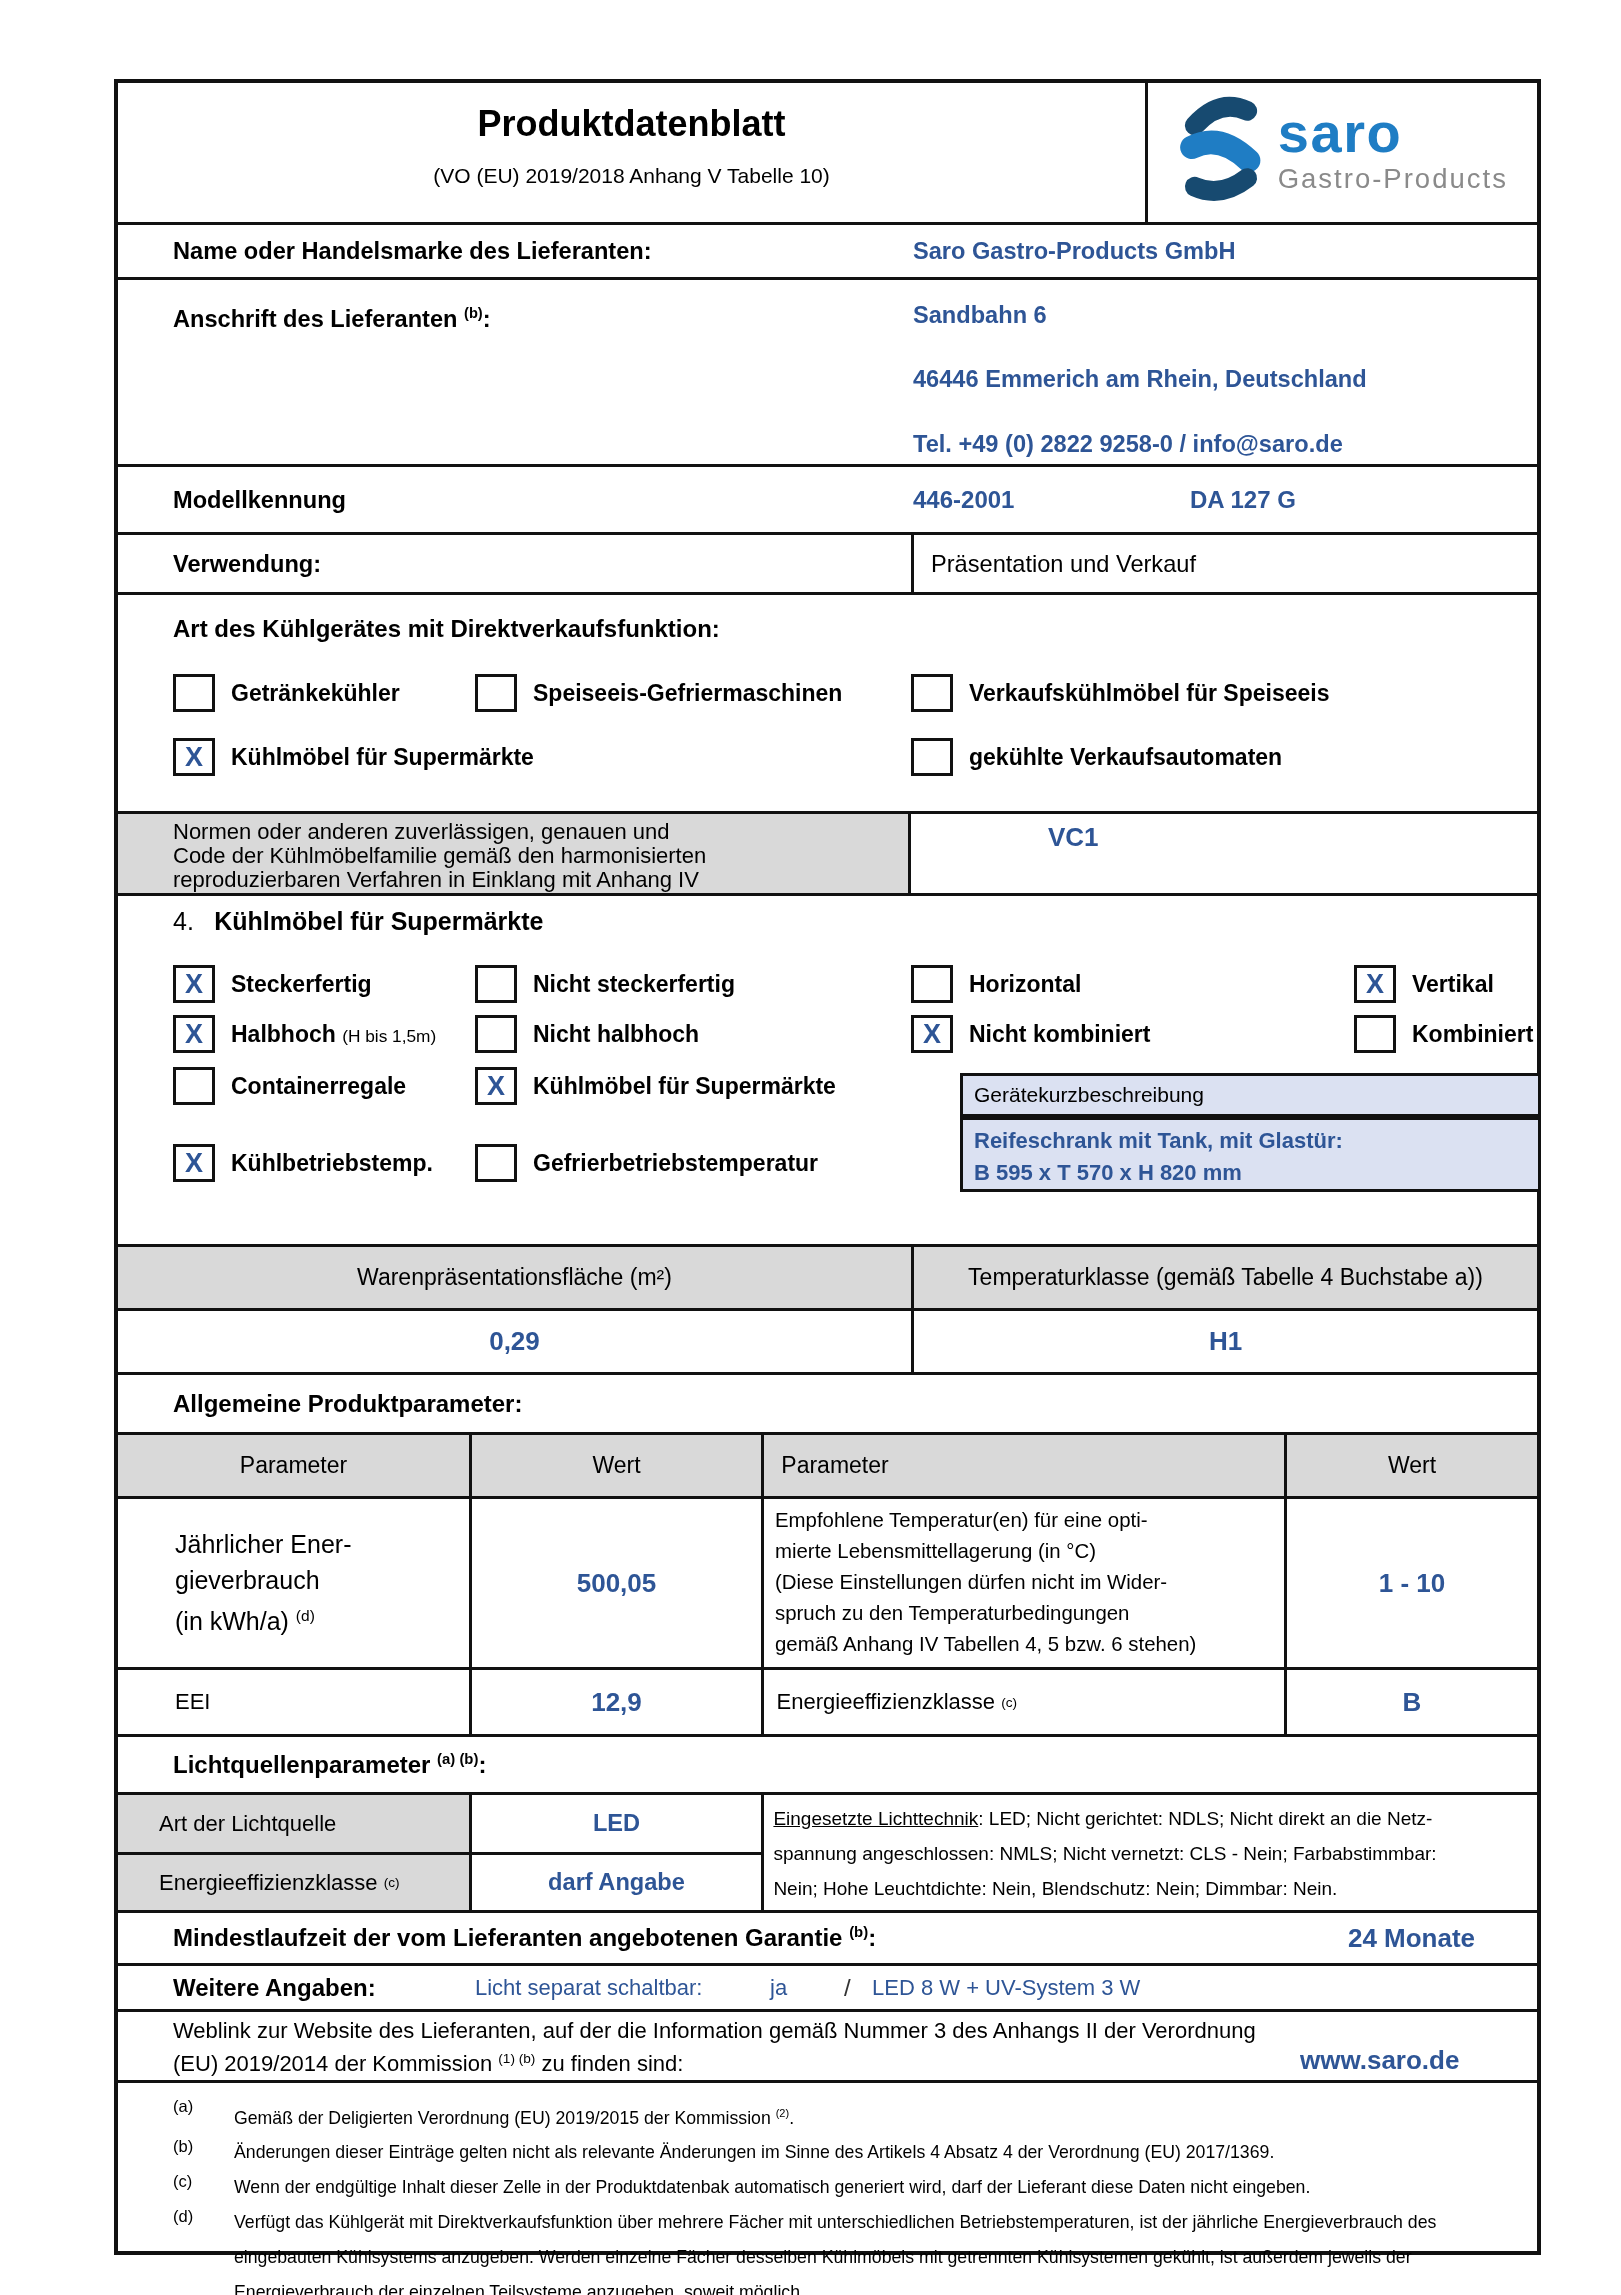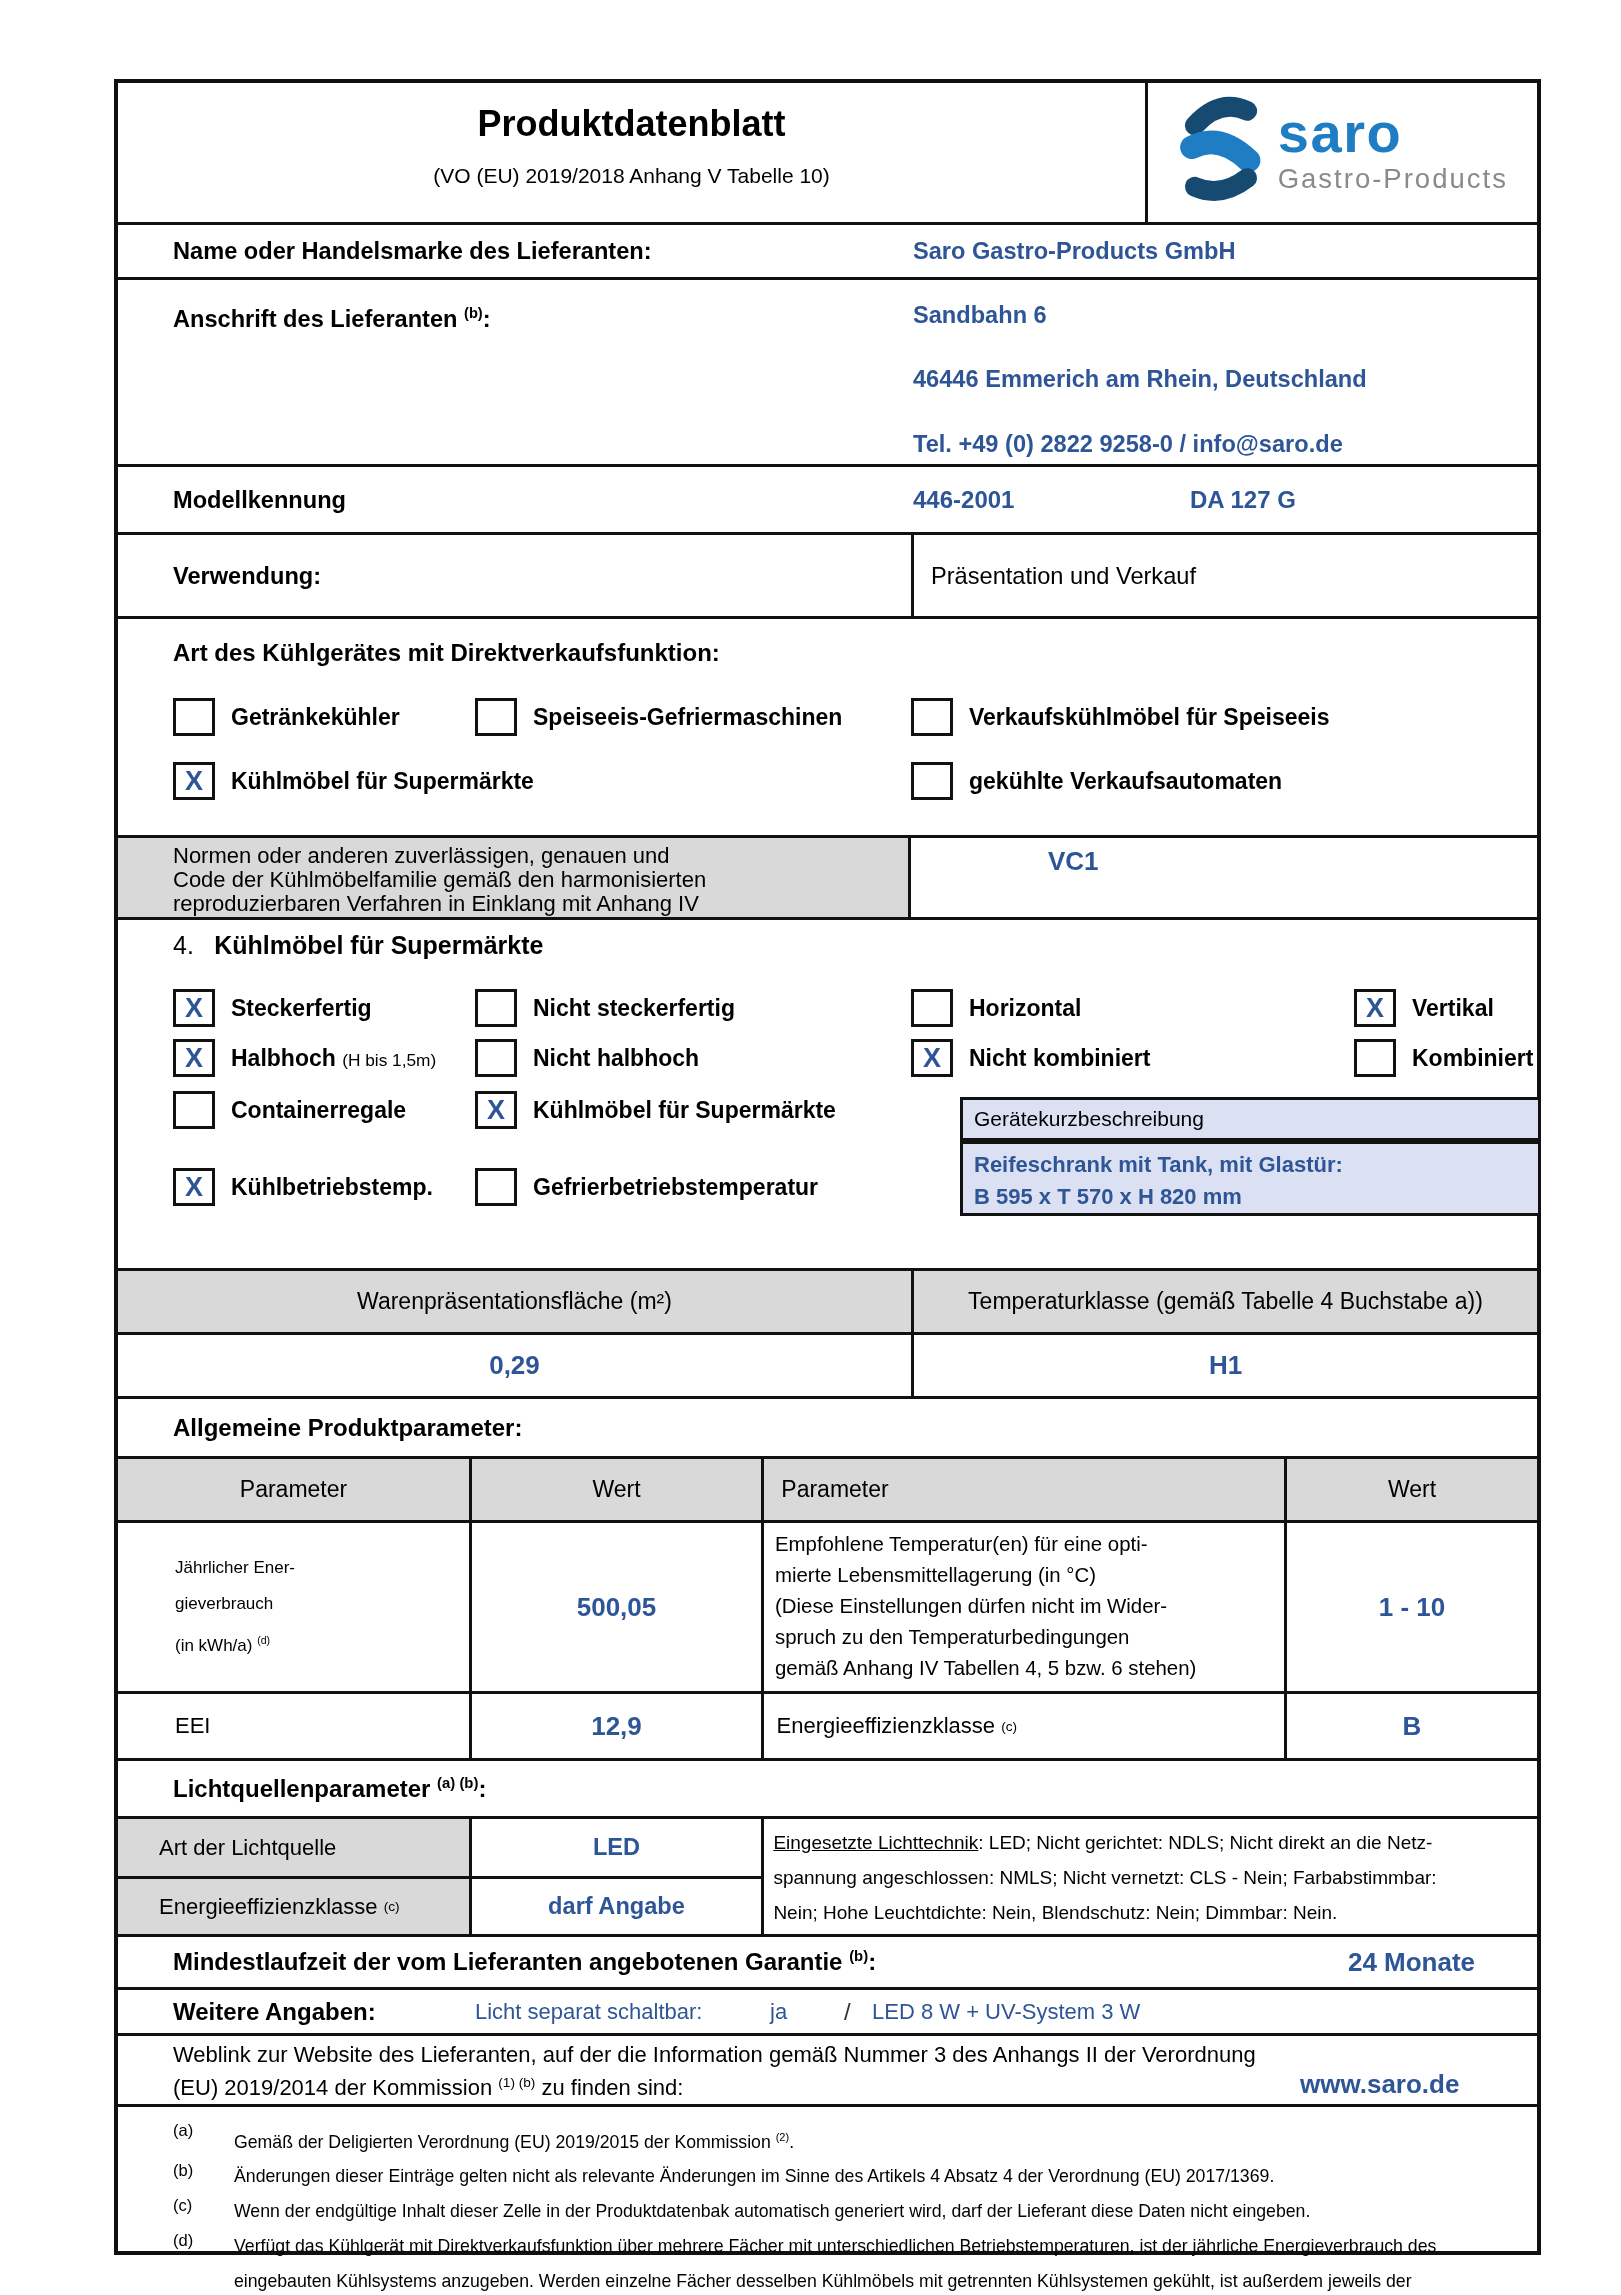--- a/index.html
+++ b/index.html
@@ -35,21 +35,21 @@
   .r-name{height:55px}
   .r-name .lbl{position:absolute;left:55px;top:50%;transform:translateY(-50%)}
   .r-name .val{position:absolute;left:795px;top:50%;transform:translateY(-50%)}
   .r-addr{height:187px}
   .r-addr .lbl{position:absolute;left:55px;top:25px}
   .addr-line{position:absolute;left:795px;font-size:23.6px;font-weight:bold;color:var(--blue)}
   .r-model{height:68px}
   .r-model .lbl{position:absolute;left:55px;top:50%;transform:translateY(-50%)}
   .model-num{position:absolute;left:795px;top:50%;transform:translateY(-50%);font-size:24px;font-weight:bold;color:var(--blue)}
   .model-code{position:absolute;left:1072px;top:50%;transform:translateY(-50%);font-size:24px;font-weight:bold;color:var(--blue)}
-  .r-usage{height:84px}
+  .r-usage{height:60px}
   .r-usage .lbl{position:absolute;left:55px;top:50%;transform:translateY(-50%)}
   .usage-val{position:absolute;left:813px;top:50%;transform:translateY(-50%);font-size:23.6px}
 
   sup{font-size:.62em;vertical-align:super;font-weight:inherit}
 
   
   .r-type{height:219px}
   .sec-head{position:absolute;left:55px;font-size:24px;font-weight:bold}
   .cbi{position:absolute;display:flex;align-items:center;gap:16px}
   .cb{width:42px;height:38px;border:3.9px solid var(--ink);display:flex;align-items:center;justify-content:center;font-size:27px;font-weight:bold;color:var(--blue);flex:0 0 auto}
@@ -81,21 +81,21 @@
   
   .tcols{display:flex;height:100%}
   .tc1{width:354px;border-right:3.1px solid var(--ink)}
   .tc2{width:292px;border-right:3.1px solid var(--ink)}
   .tc3{width:523px;border-right:3.1px solid var(--ink)}
   .tc4{flex:1}
   .r-thead{height:64px;background:var(--gray)}
   .r-thead .tc1,.r-thead .tc2,.r-thead .tc4{display:flex;align-items:center;justify-content:center;font-size:23px}
   .r-thead .tc3{display:flex;align-items:center;padding-left:17.3px;font-size:23px}
   .r-tbig{height:171px}
-  .p1-lines{padding:27px 0 0 57px;font-size:17px;line-height:36px}
+  .p1-lines{padding:27px 0 0 57px;font-size:25px;line-height:36px}
   .cell-val{display:flex;align-items:center;justify-content:center;height:100%;font-size:26px;font-weight:bold;color:var(--blue)}
   .p2-lines{padding:6.3px 0 0 11px;font-size:20.4px;line-height:31px}
   .r-teei{height:67px}
   .cell-lab{display:flex;align-items:center;height:100%;padding-left:57px;font-size:22px}
   .cell-lab2{display:flex;align-items:center;height:100%;padding-left:12.6px;font-size:22px}
 
   .r-lighthead{height:58px}
   .r-lighthead .sec-head{top:50%;transform:translateY(-50%)}
   .r-light{height:118px}
   .lt-left{width:354px;border-right:3.1px solid var(--ink);display:flex;flex-direction:column}

